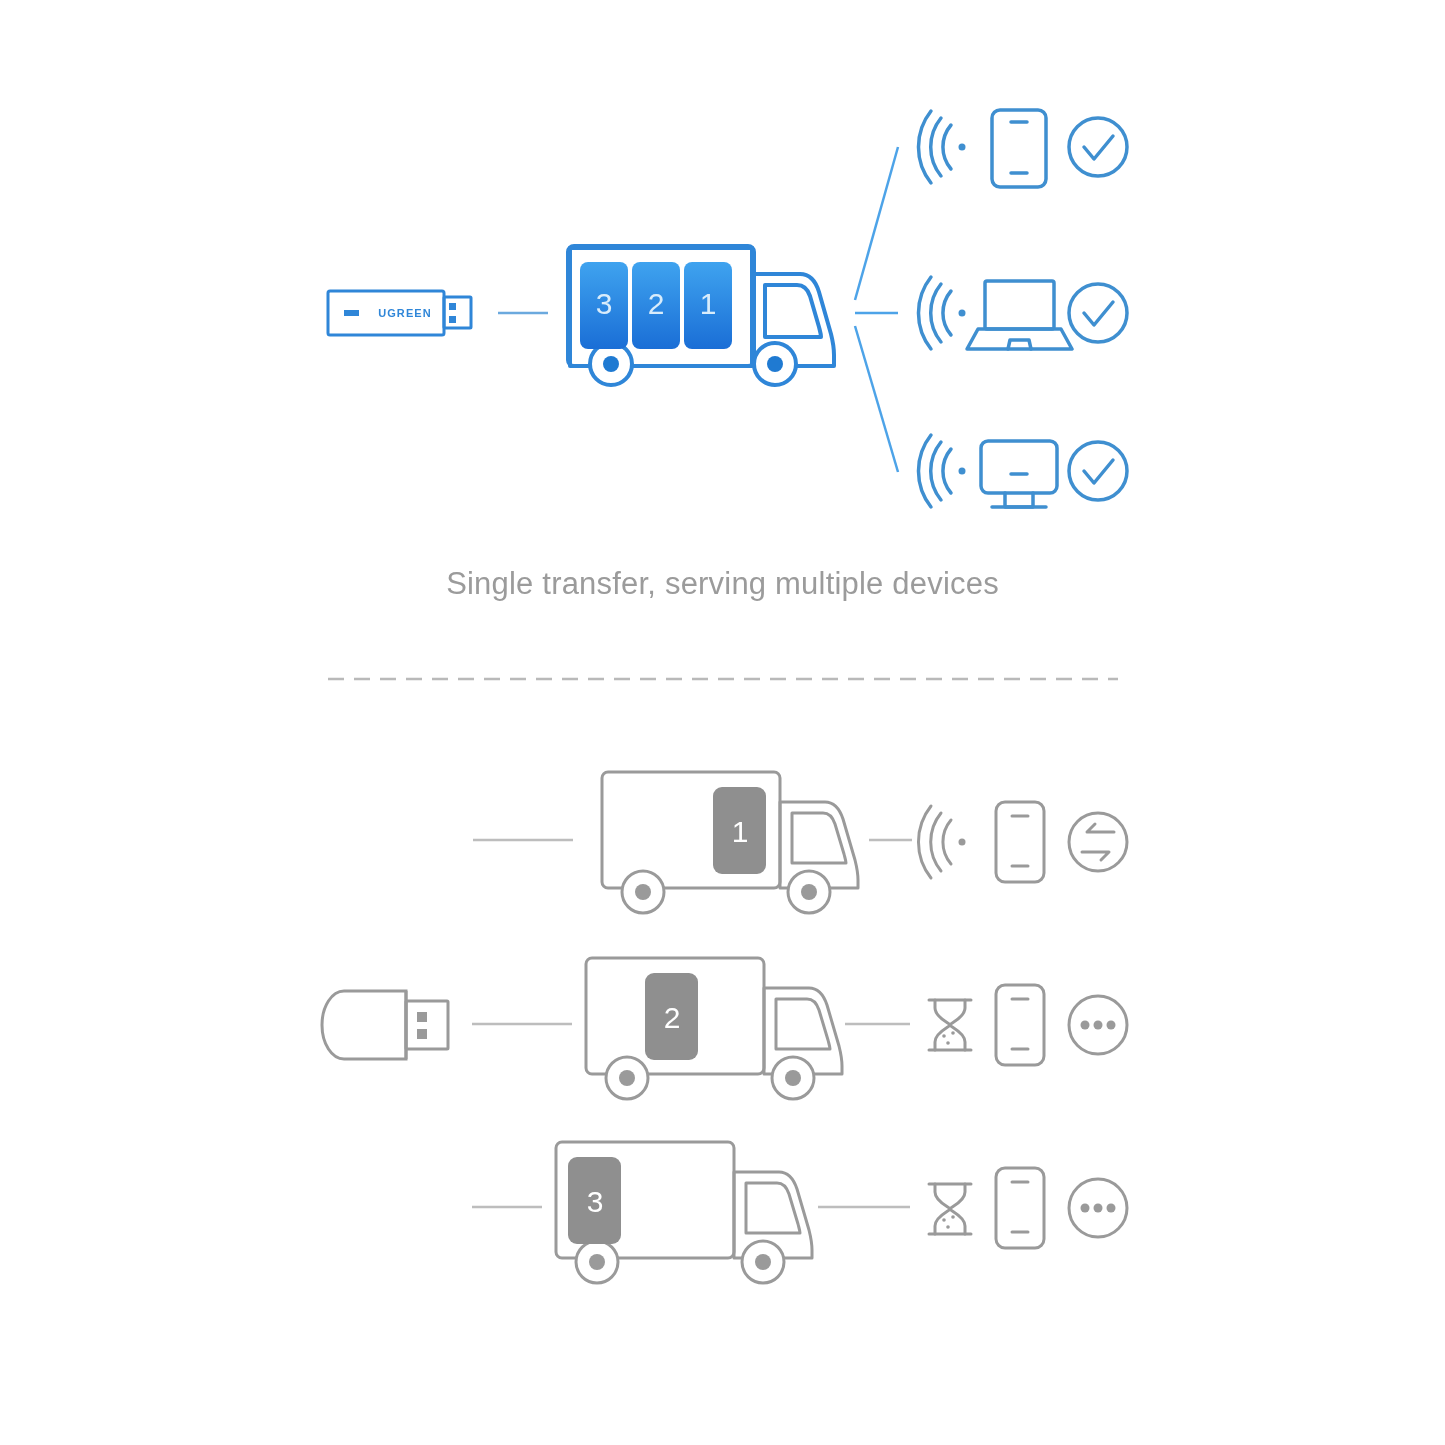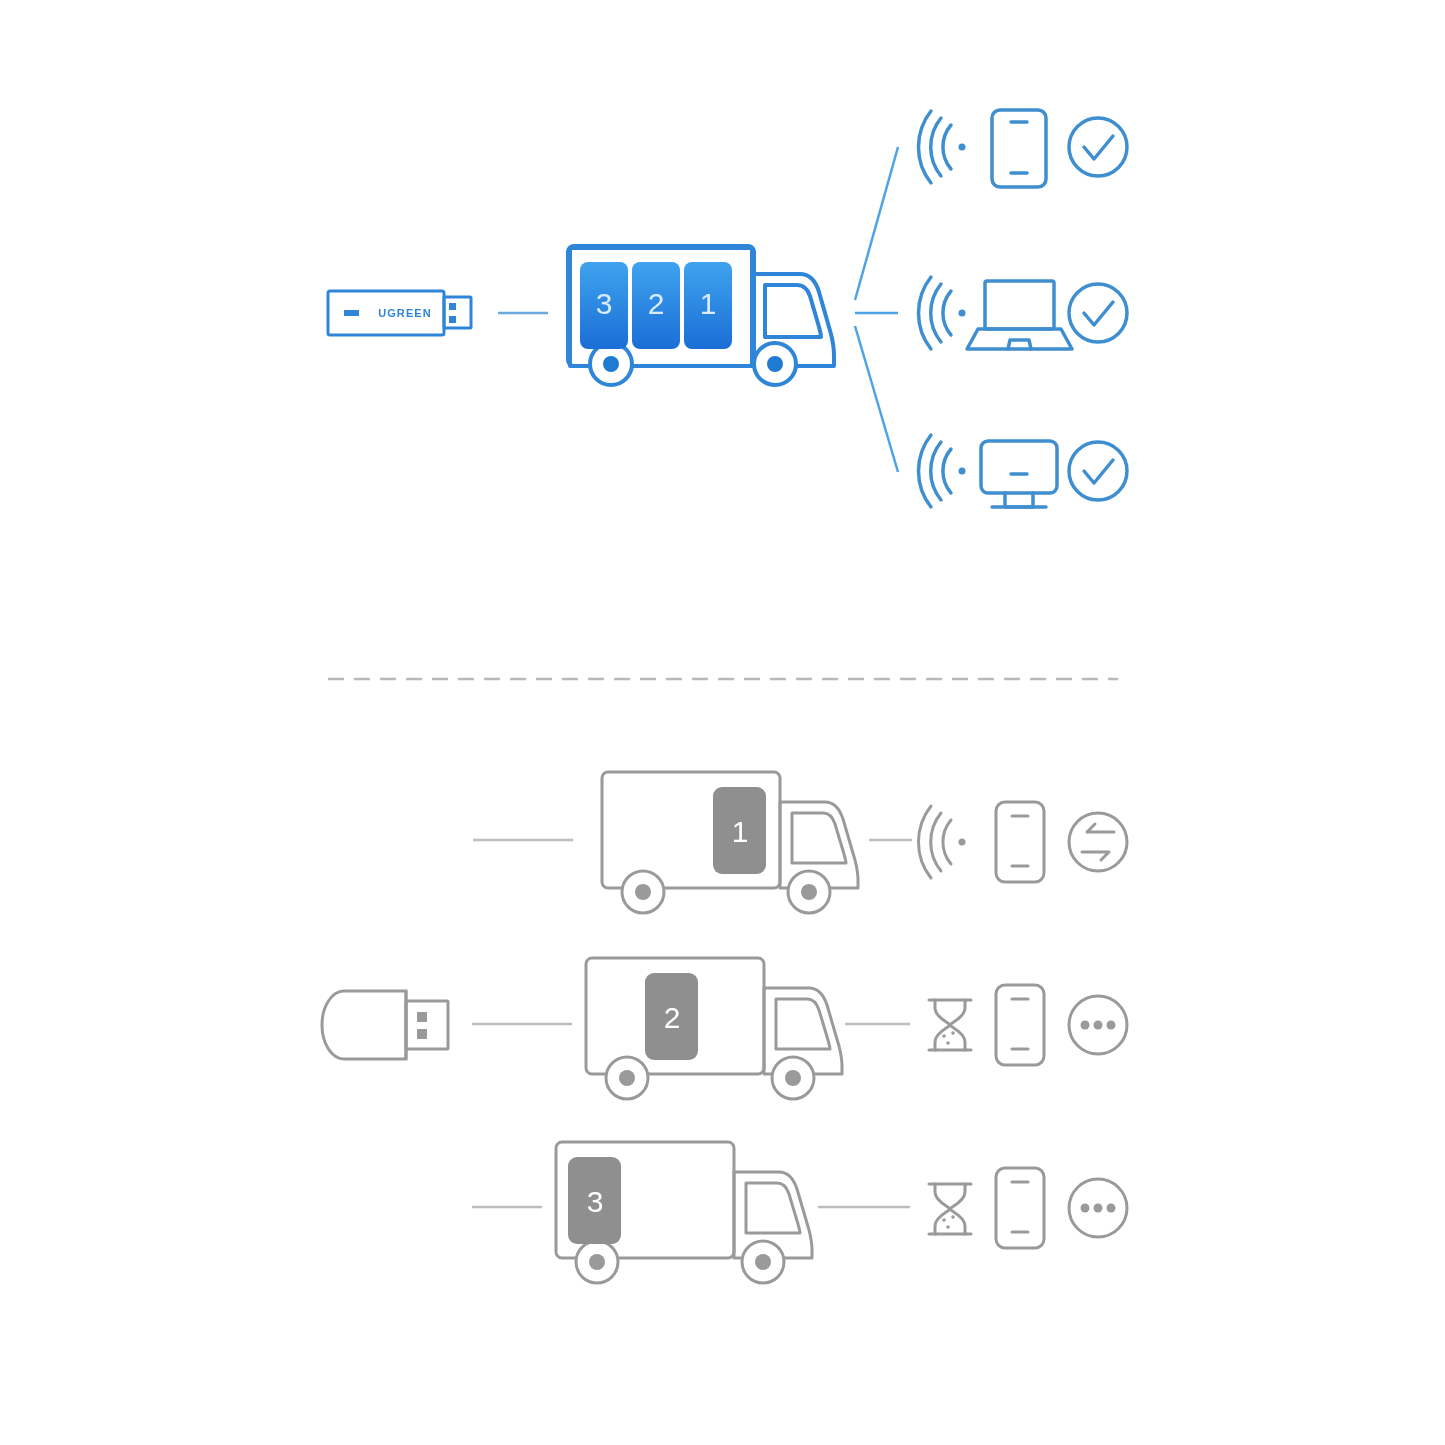--- a/index.html
+++ b/index.html
@@ -299,15 +299,16 @@
         <g fill="none" stroke="#9a9a9a" stroke-width="3">
           <circle cx="1098" cy="1208" r="29"></circle>
           <circle cx="1085" cy="1208" r="4.5" fill="#9a9a9a" stroke="none"></circle>
           <circle cx="1098" cy="1208" r="4.5" fill="#9a9a9a" stroke="none"></circle>
           <circle cx="1111" cy="1208" r="4.5" fill="#9a9a9a" stroke="none"></circle>
         </g>
       </g>
     </g>
   </svg>
 
+  <div class="caption" id="caption-top">Single transfer, serving multiple devices</div>
 
 
 </div>
 
 </body></html>

